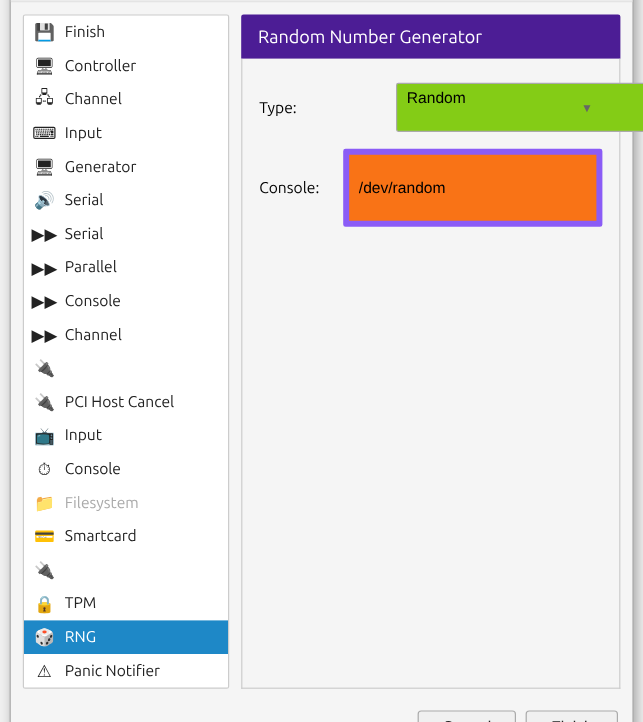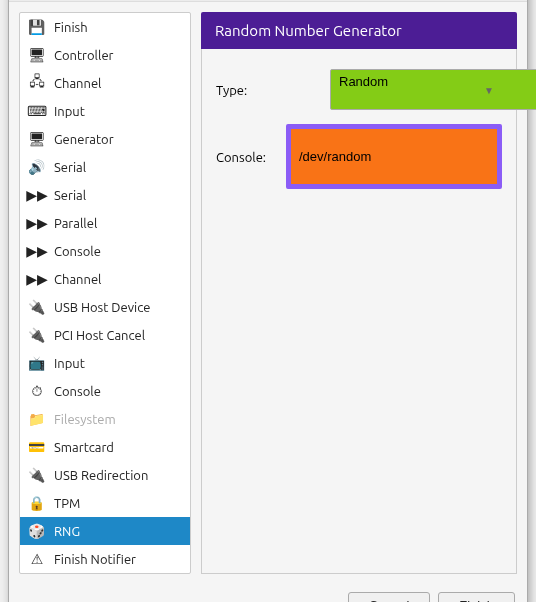--- a/index.html
+++ b/index.html
@@ -214,21 +214,20 @@
         <div class="sidebar-item">
           <span class="item-icon">▶▶</span>
           <span>Console</span>
         </div>
         <div class="sidebar-item">
           <span class="item-icon">▶▶</span>
           <span>Channel</span>
         </div>
         <div class="sidebar-item">
           <span class="item-icon">🔌</span>
-          <span>USB Host Device</span>
         </div>
         <div class="sidebar-item">
           <span class="item-icon">🔌</span>
           <span>PCI Host Cancel</span>
         </div>
         <div class="sidebar-item">
           <span class="item-icon">📺</span>
           <span>Input</span>
         </div>
         <div class="sidebar-item">
@@ -238,33 +237,32 @@
         <div class="sidebar-item disabled">
           <span class="item-icon">📁</span>
           <span>Filesystem</span>
         </div>
         <div class="sidebar-item">
           <span class="item-icon">💳</span>
           <span>Smartcard</span>
         </div>
         <div class="sidebar-item">
           <span class="item-icon">🔌</span>
-          <span>USB Redirection</span>
         </div>
         <div class="sidebar-item">
           <span class="item-icon">🔒</span>
           <span>TPM</span>
         </div>
         <div class="sidebar-item active">
           <span class="item-icon">🎲</span>
           <span>RNG</span>
         </div>
         <div class="sidebar-item">
           <span class="item-icon">⚠</span>
-          <span>Finish Notifier</span>
+          <span>Panic Notifier</span>
         </div>
       </div>
     <div class="content-area">
       <div class="content-header">Random Number Generator</div>
       <div class="content-form">
         <div class="form-row">
           <label class="form-label">Type:</label>
           <div class="select-wrapper">
             <select class="form-select"><option value="Random">Random</option></select>
             <span class="select-arrow">▼</span>

